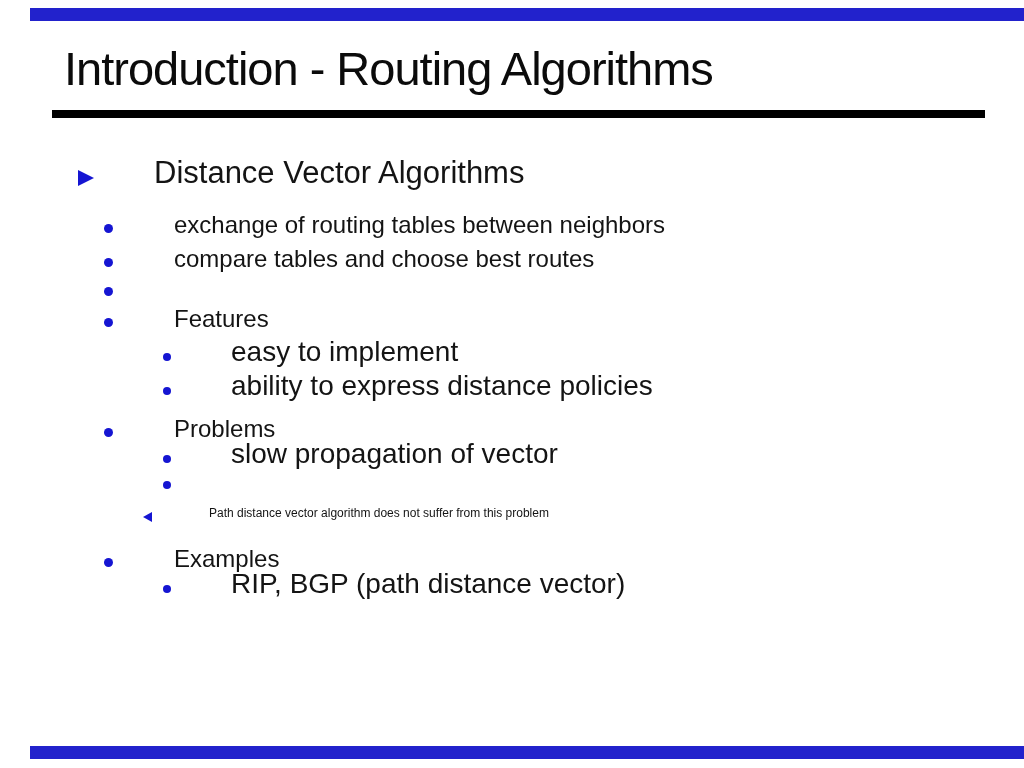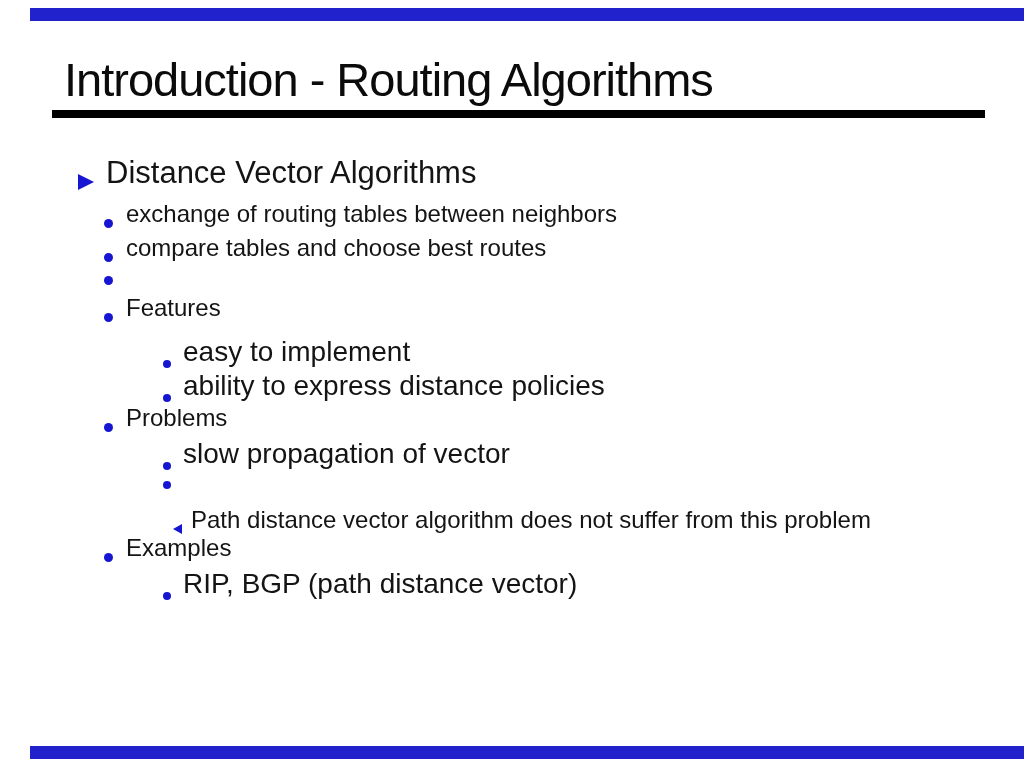--- a/index.html
+++ b/index.html
@@ -23,75 +23,76 @@
     right: 0;
     height: 13px;
     background: #2222cc;
   }
   .accent-bar.top { top: 8px; }
   .accent-bar.bottom { top: 746px; }
 
   .slide-title {
     position: absolute;
     left: 64px;
-    top: 54px;
+    top: 43px;
     font-size: 47px;
     line-height: 1.1;
     letter-spacing: -1px;
     color: #0b0b0b;
     white-space: nowrap;
   }
   .title-underline {
     position: absolute;
     left: 52px;
     top: 110px;
     width: 933px;
     height: 8px;
     background: #000000;
   }
 
   .row {
     position: absolute;
     display: flex;
-    align-items: flex-end;
+    align-items: center;
     white-space: nowrap;
     color: #141414;
+    gap: 48px;
   }
   .row .txt { display: inline-block; }
 
   
   .l1 { left: 78px; font-size: 31px; line-height: 1.1; }
   .l1 .bullet {
     width: 0; height: 0;
     border-left: 16px solid #1515d2;
     border-top: 8px solid transparent;
     border-bottom: 8px solid transparent;
     margin-top: 10px;
     margin-right: 12px;
   }
   
-  .l2 { left: 104px; font-size: 24px; line-height: 1.15; }
+  .l2 { left: 104px; font-size: 24px; line-height: 1.15; margin-top: 11px; }
   .l2 .bullet {
     width: 9px; height: 9px;
     border-radius: 50%;
     background: #1515d2;
     margin-top: 8px;
     margin-right: 13px;
   }
   
   .l3 { left: 163px; font-size: 28px; line-height: 1.15; }
   .l3 .bullet {
     width: 8px; height: 8px;
     border-radius: 50%;
     background: #1515d2;
     margin-top: 9px;
     margin-right: 12px;
   }
   
-  .l4 { left: 173px; font-size: 24px; line-height: 1.15; }
+  .l4 { left: 143px; font-size: 12px; line-height: 1.15; }
   .l4 .bullet {
     width: 0; height: 0;
     border-right: 9px solid #1515d2;
     border-top: 5px solid transparent;
     border-bottom: 5px solid transparent;
     margin-top: 6px;
     margin-right: 9px;
   }
 </style>
 </head>

